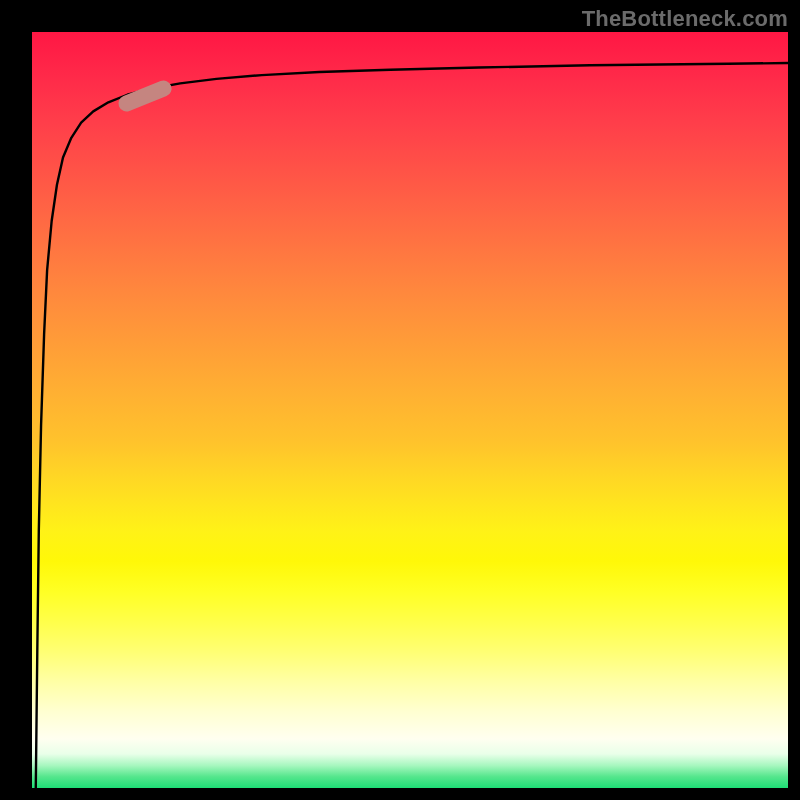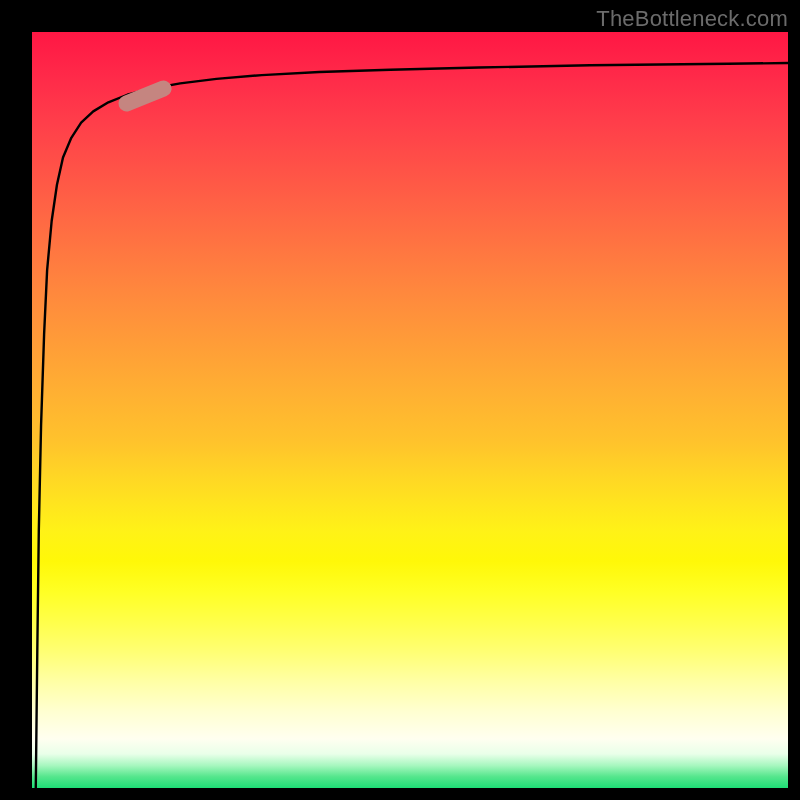--- a/index.html
+++ b/index.html
@@ -9,20 +9,21 @@
     height: 800px;
     background: #000;
     font-family: Arial, Helvetica, sans-serif;
     overflow: hidden;
   }
   .stage {
     position: relative;
     width: 800px;
     height: 800px;
     background: #000;
+    font-weight: bold;
   }
   .plot-area {
     position: absolute;
     left: 32px;
     top: 32px;
     width: 756px;
     height: 756px;
     background: linear-gradient(
       to bottom,
       #ff1744 0%,

